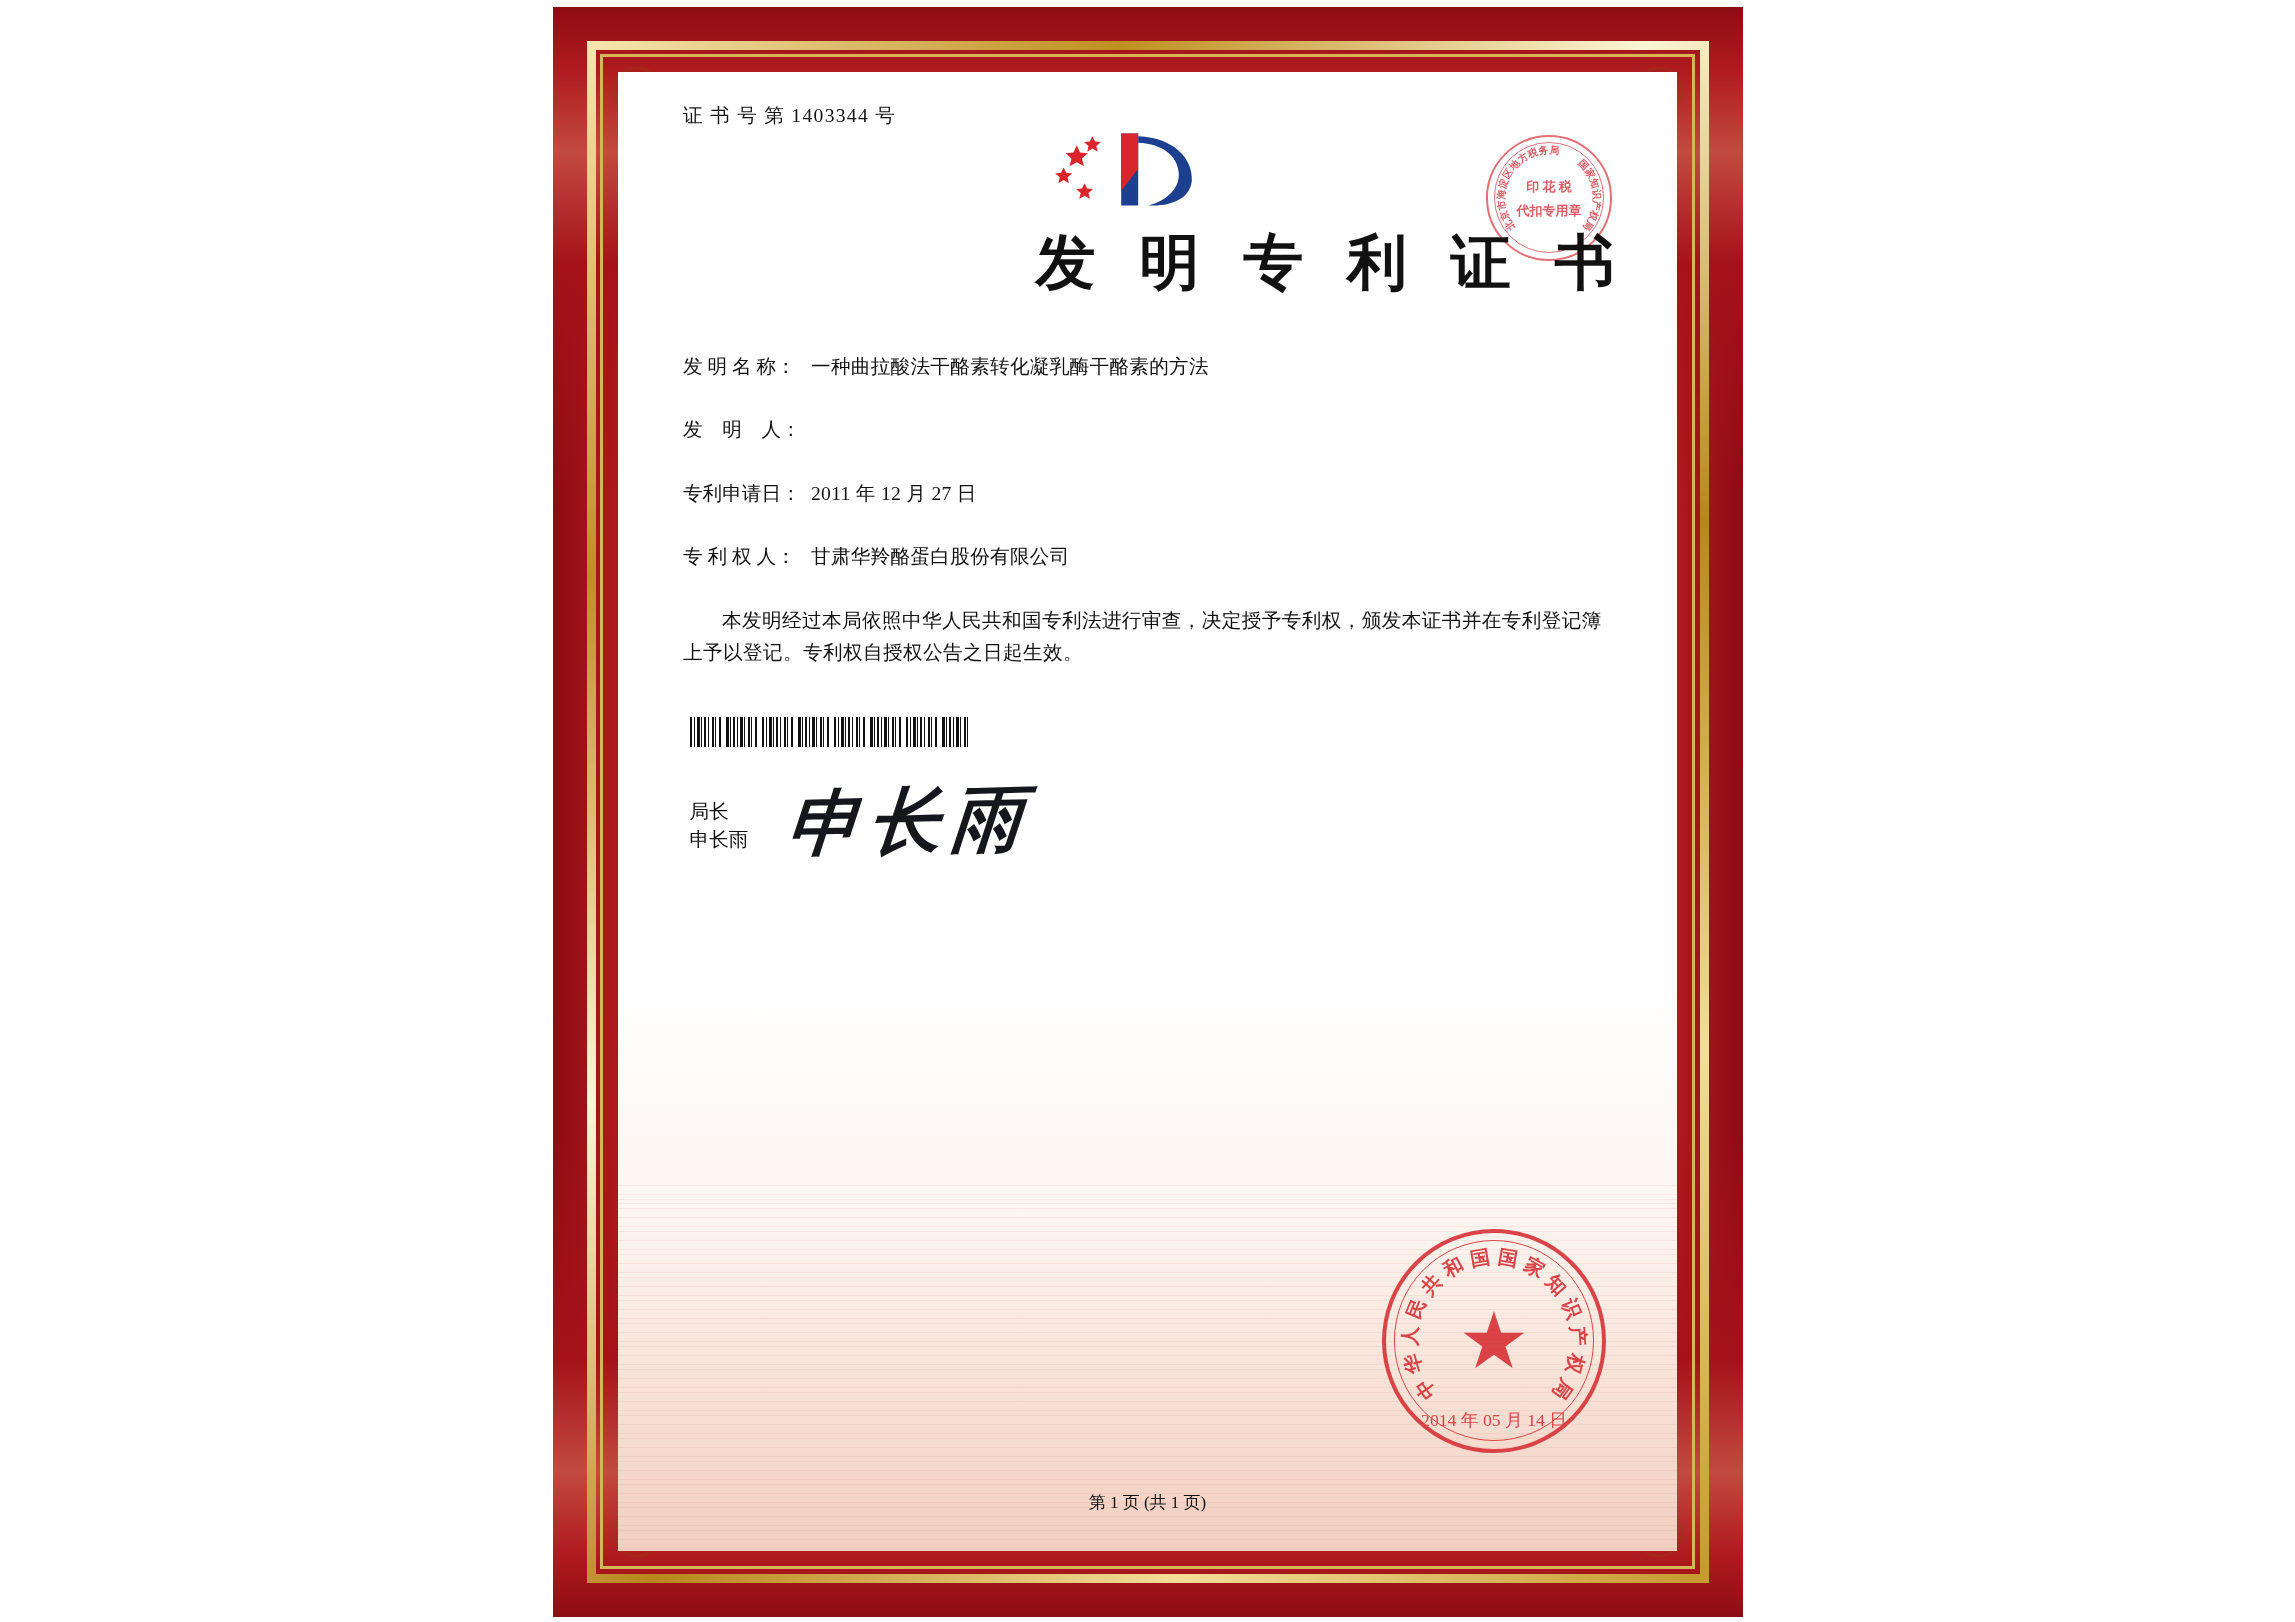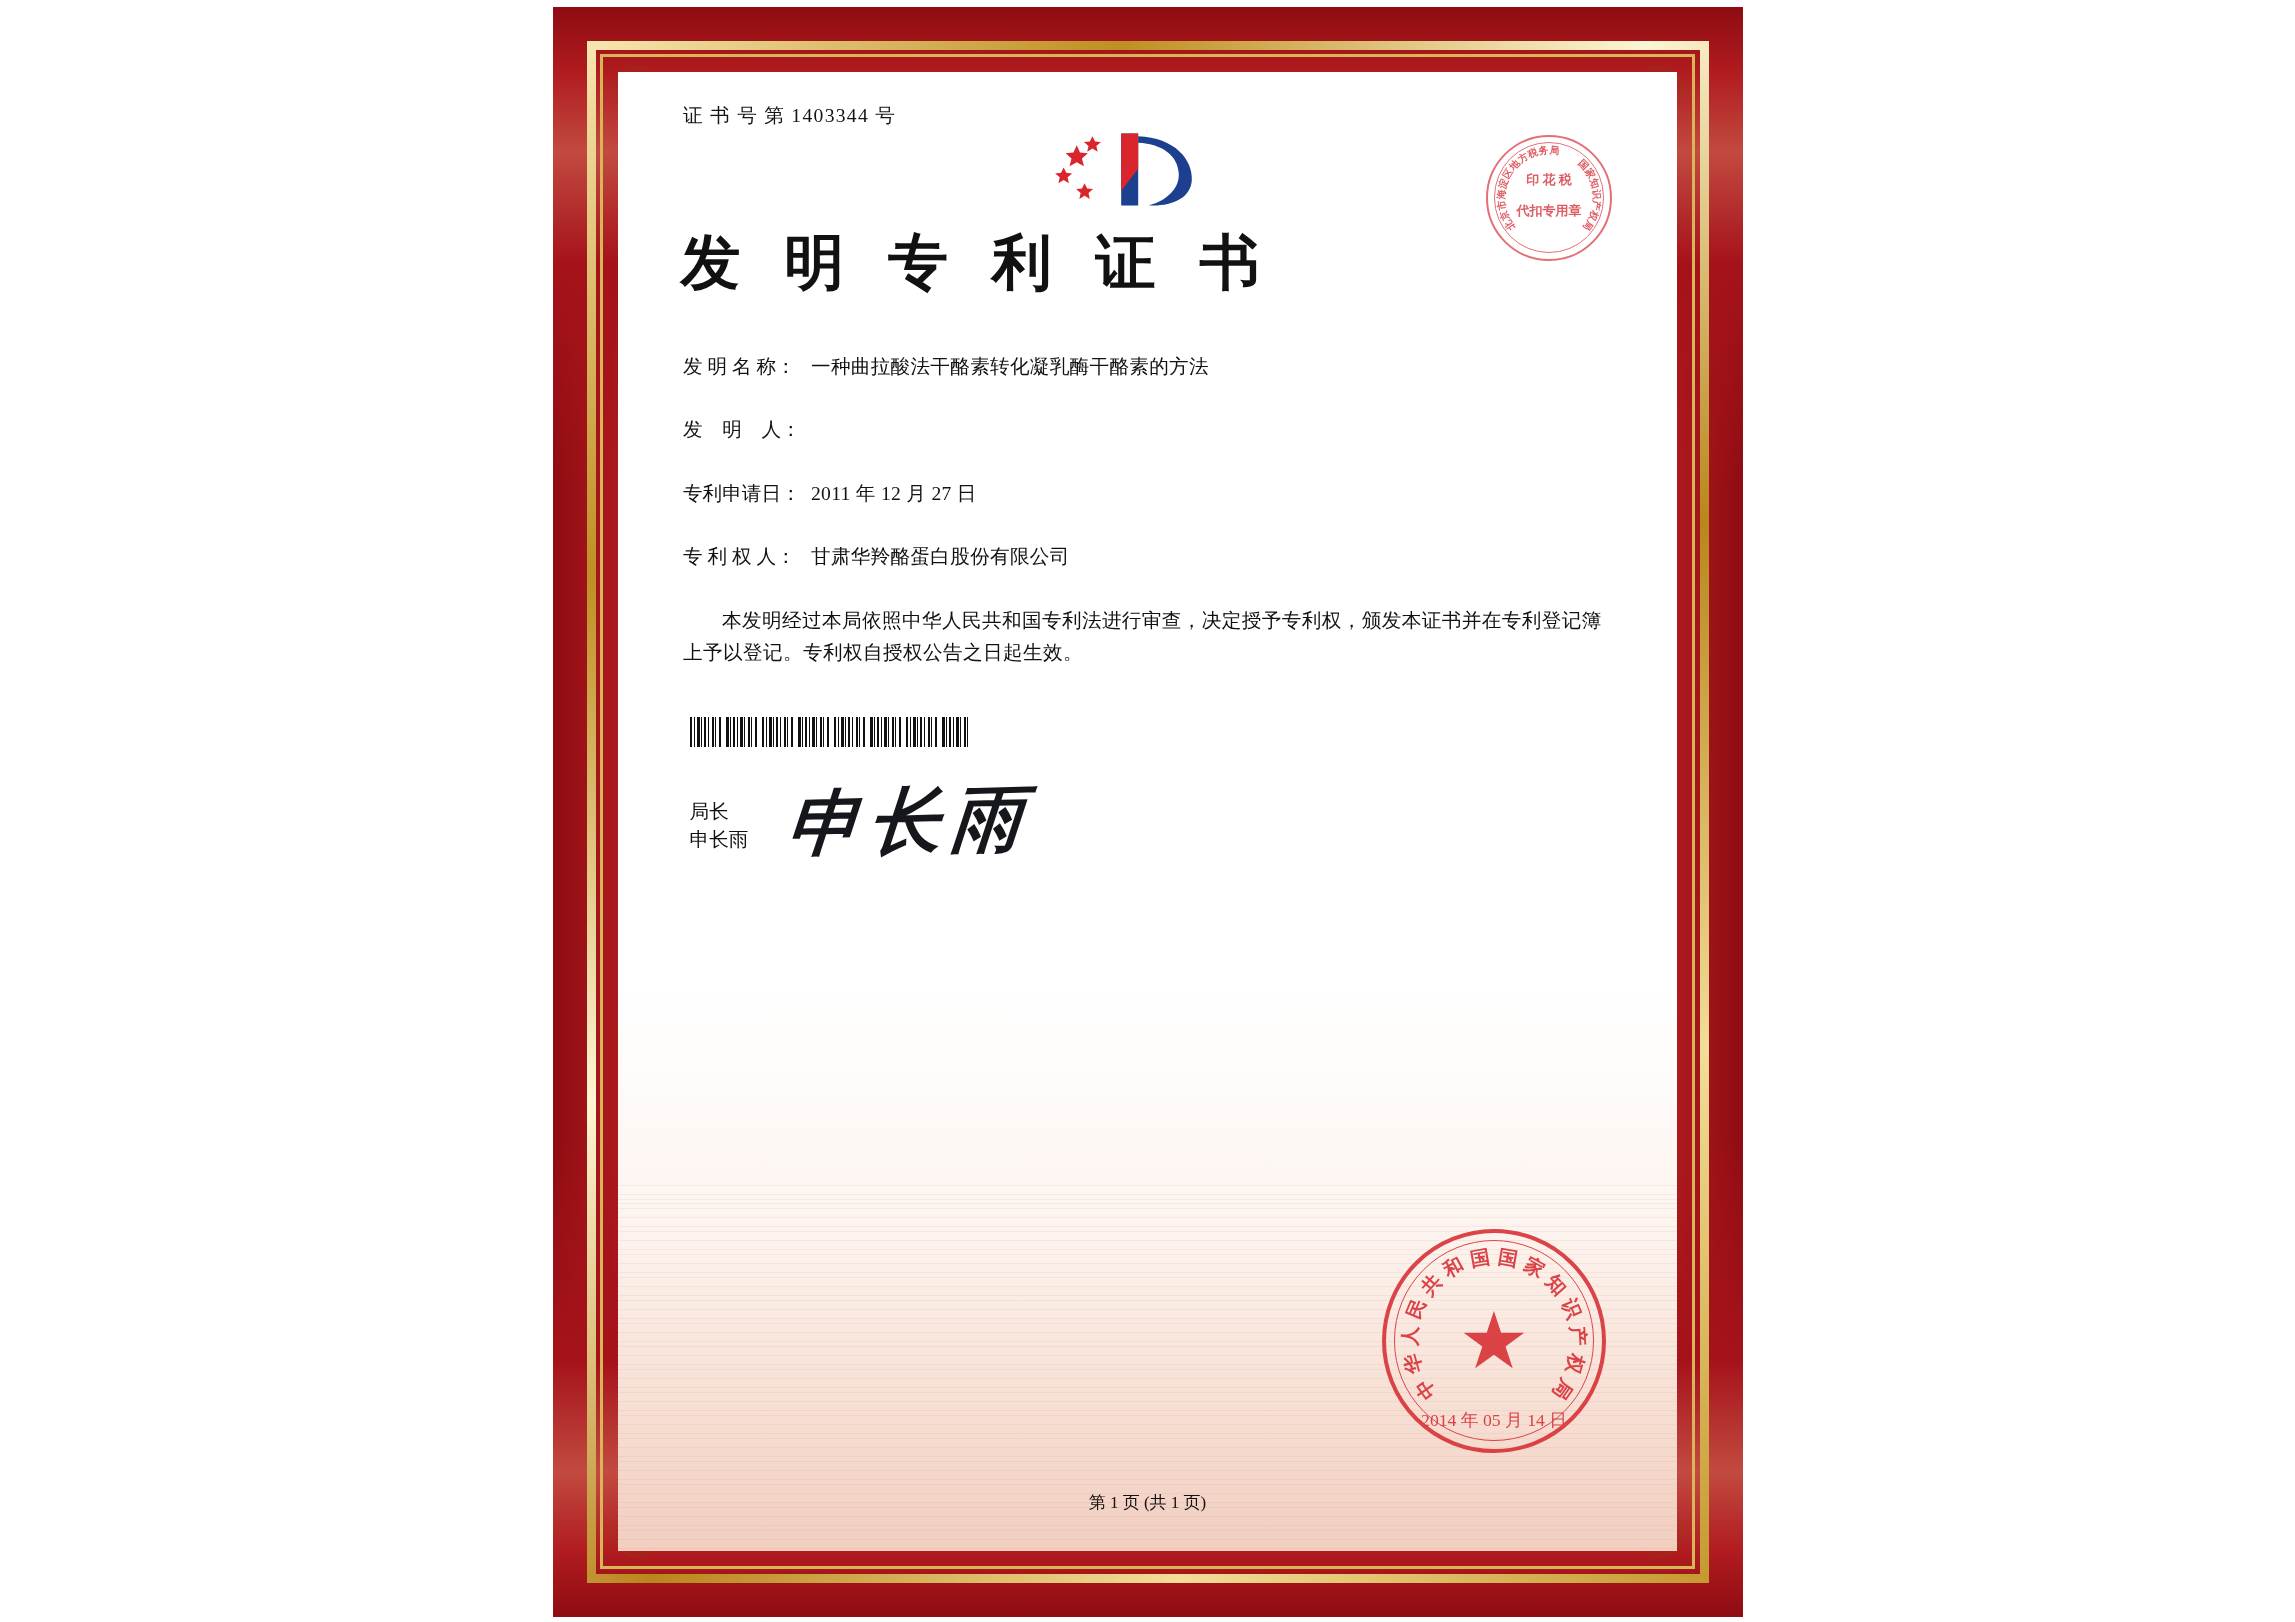--- a/index.html
+++ b/index.html
@@ -143,21 +143,21 @@
     margin-top: 3.9px;
   }
   .emblem{
     position:absolute;
     left: 50%;
     transform: translateX(-50%);
     top: -5.2px;
   }
 
   .title {
-    text-align: left;
+    text-align: right;
     font-family: "Liberation Serif", serif;
     font-weight: bold;
     font-size: 60px;
     letter-spacing: 14.4px;
     color: #111111;
     margin-top: 6.5px;
     text-indent: 14.4px;
   }
 
   
@@ -309,21 +309,21 @@
   }
   .tax-seal .tl1,.tax-seal .tl2{
     position:absolute;
     left:50%;
     transform: translateX(-50%);
     white-space: nowrap;
     font-size: 13px;
     font-weight:bold;
     font-family:"Liberation Serif", serif;
   }
-  .tax-seal .tl1{ top: 34px; }
+  .tax-seal .tl1{ top: 41px; }
   .tax-seal .tl2{ top: 65px; }
   .tax-seal .arc span{
     position:absolute;
     left:50%; top:50%;
     font-size: 11px;
     font-weight:bold;
     transform-origin: 0 0;
     font-family:"Liberation Serif", serif;
   }
 

